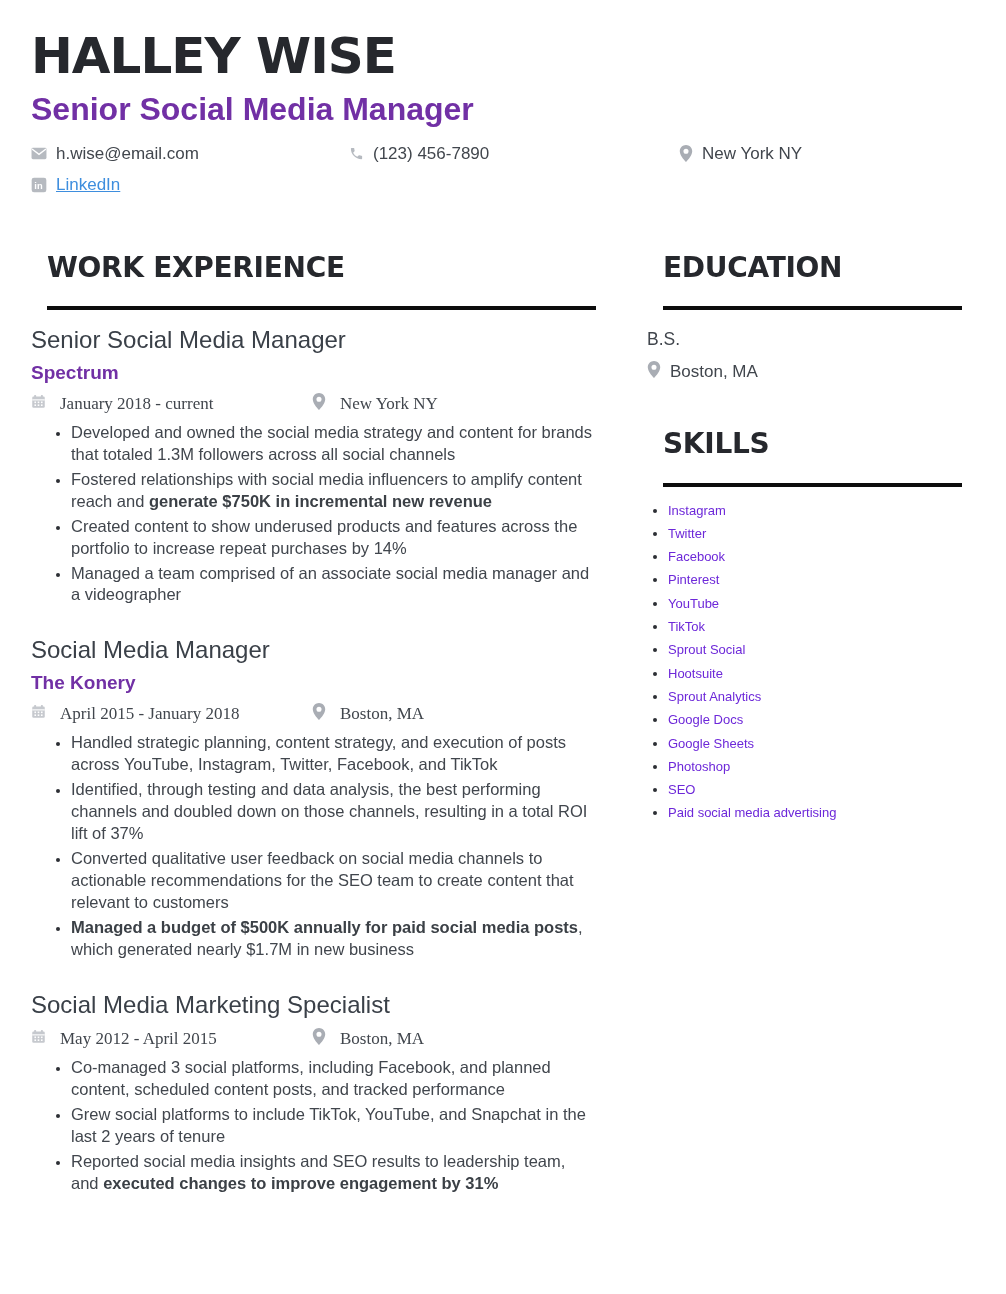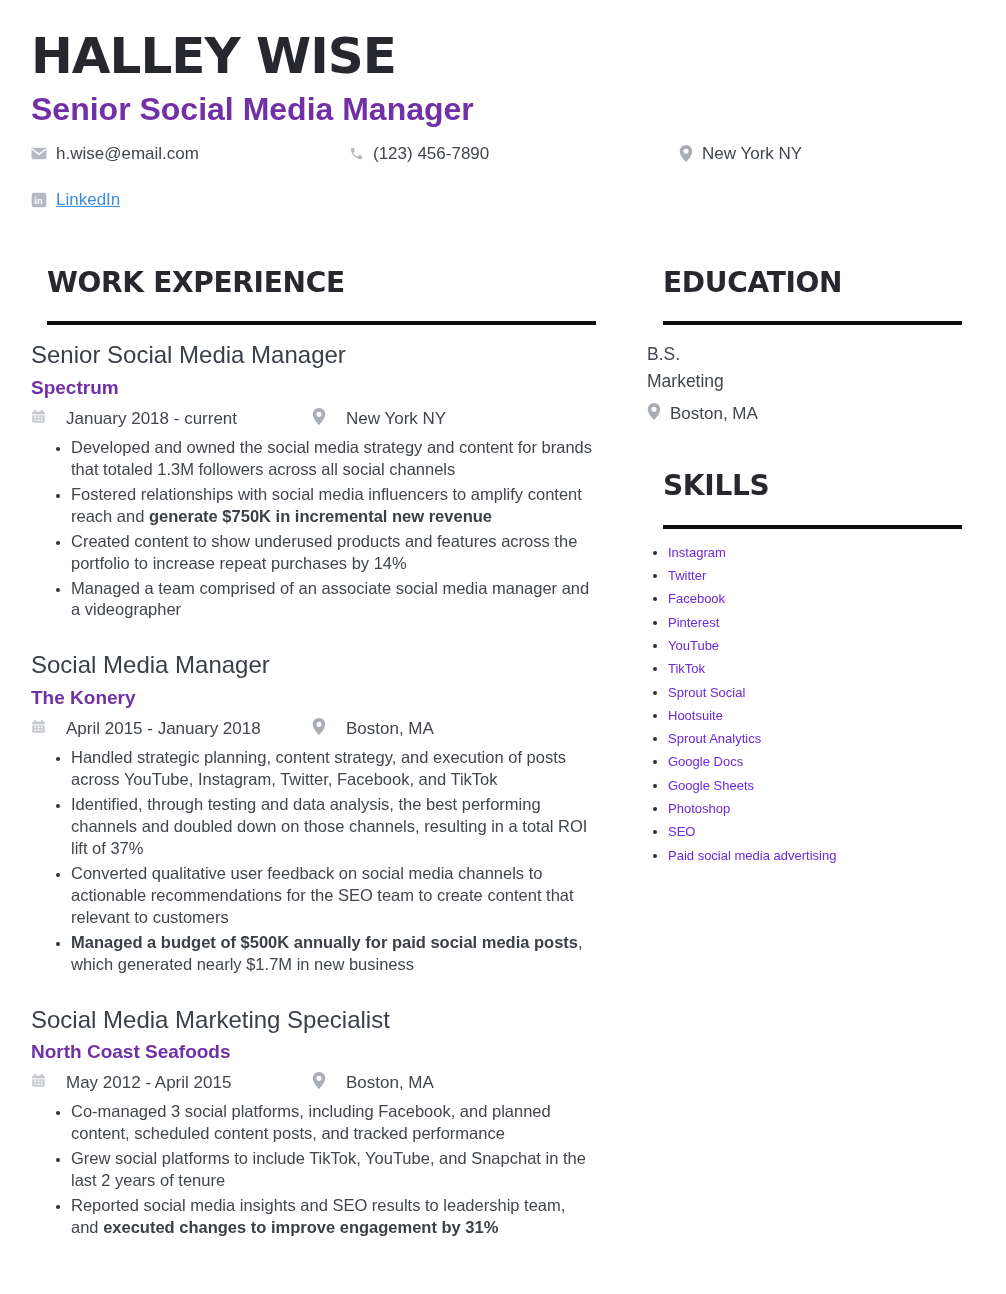--- a/index.html
+++ b/index.html
@@ -18,21 +18,21 @@
     font-weight:800; font-size:50px; line-height:1.05;
     letter-spacing:-1px; color:#26282d;
   }
   .headline {
     margin-top:9px;
     font-size:32px; font-weight:700; color:#7130a5; line-height:1.1;
   }
   .contact-grid {
     margin-top:17px;
     display:grid; grid-template-columns:318px 330px auto;
-    row-gap:26px; font-size:17px; align-items:center;
+    row-gap:11px; font-size:17px; align-items:center;
   }
   .contact-item { display:flex; align-items:center; gap:9px; }
   .contact-item .icon { display:inline-flex; flex:0 0 auto;border-radius:6px; }
   .linkedin-row { grid-column:1 / -1; }
   a.link { color:#3e8ede; text-decoration:underline; }
 
   
   .columns {
     display:grid; grid-template-columns:581px 331px; column-gap:35px;
     margin-top:42px;
@@ -43,21 +43,21 @@
     font-weight:800; font-size:28px; letter-spacing:-0.3px;
     color:#26282d; border-bottom:4px solid #0d0d0d; line-height:1.05;
   }
 
   
   .job { margin-top:13px; }
   .job + .job { margin-top:30px; }
   .job-title { font-size:24px; font-weight:400; color:#3a4048; line-height:1.2; }
   .job-company { margin-top:7px; font-size:19px; font-weight:700; color:#7130a5; }
   .job-meta { display:flex; align-items:center; margin-top:9px; font-size:17px; }
-  .meta-item { display:flex; align-items:center; gap:20px; }
+  .meta-item { display:flex; align-items:center; gap:14px;font-family:Liberation Serif, serif; }
   .meta-date { width:281px; }
   ul.bullets { margin:7px 0 0 0; padding-left:40px; list-style:disc outside; }
   ul.bullets li {
     margin-bottom:3px; font-size:16.5px; line-height:1.33; max-width:522px;
     color:#41464d;
   }
   ul.bullets li::marker { color:#2c2f34; font-size:14px; }
   b { font-weight:700; color:#3b4046; }
 
   
@@ -190,21 +190,20 @@
               </div>
               <ul class="bullets">
                 <li>Handled strategic planning, content strategy, and execution of posts across YouTube, Instagram, Twitter, Facebook, and TikTok</li>
                 <li>Identified, through testing and data analysis, the best performing channels and doubled down on those channels, resulting in a total ROI lift of 37%</li>
                 <li>Converted qualitative user feedback on social media channels to actionable recommendations for the SEO team to create content that relevant to customers</li>
                 <li><b>Managed a budget of $500K annually for paid social media posts</b>, which generated nearly $1.7M in new business</li>
               </ul>
             </div>
             <div class="job">
               <div class="job-title">Social Media Marketing Specialist</div>
-              <div class="job-company">North Coast Seafoods</div>
               <div class="job-meta">
                 <span class="meta-item meta-date">
                   <span class="icon"><svg width="15" height="15" viewBox="0 0 24 24">
                       <rect x="2" y="4" width="20" height="18" rx="2" fill="#c6c9ce"></rect>
                       <rect x="5" y="1.5" width="3.2" height="5" rx="1.2" fill="#c6c9ce"></rect>
                       <rect x="15.8" y="1.5" width="3.2" height="5" rx="1.2" fill="#c6c9ce"></rect>
                       <rect x="2" y="8.5" width="20" height="1.8" fill="#ffffff"></rect>
                       <g fill="#ffffff">
                         <rect x="5.5" y="12" width="2.6" height="2.6"></rect>
                         <rect x="10.7" y="12" width="2.6" height="2.6"></rect>
@@ -231,21 +230,20 @@
             </div>
           </div>
       </section>
     </div>
 
     <div class="col-right">
       <section>
         <h2 class="section">EDUCATION</h2>
         <div class="edu-block">
           <div class="edu-line">B.S.</div>
-          <div class="edu-line">Marketing</div>
           <div class="edu-meta">
             <span class="icon">
               <svg width="14" height="17" viewBox="0 0 24 30">
                   <path fill="#a9adb4" d="M12 0C5.9 0 1 4.9 1 11c0 8.2 11 19 11 19s11-10.8 11-19C23 4.9 18.1 0 12 0zm0 15.5A4.5 4.5 0 1 1 12 6.5a4.5 4.5 0 0 1 0 9z"></path>
                 </svg>
             </span>
             <span>Boston, MA</span>
           </div>
         </div>
       </section>

